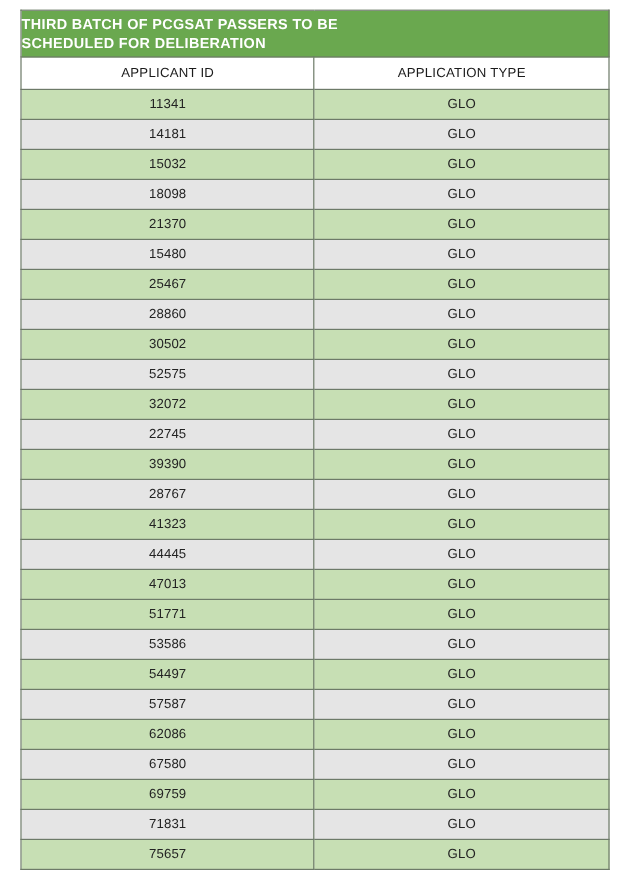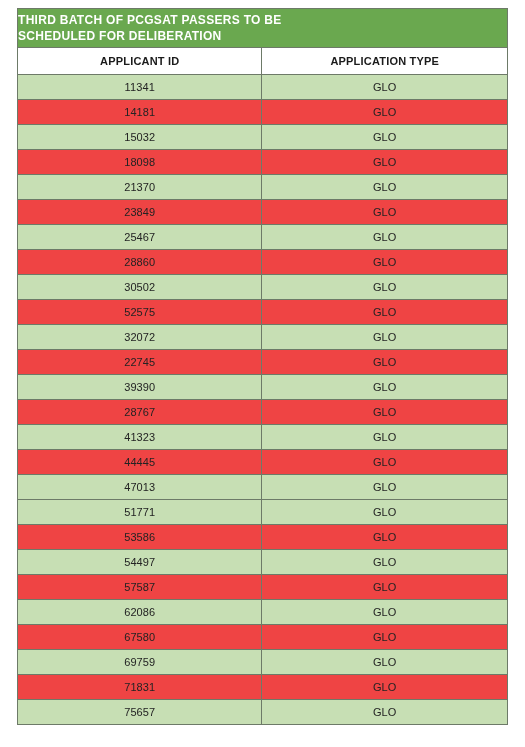--- a/index.html
+++ b/index.html
@@ -47,31 +47,31 @@
     vertical-align: middle;
   }
   .title-line {
     display: block;
     white-space: nowrap;
   }
   .col-header {
     background: #ffffff;
     color: #1b1b1b;
     font-size: 11px;
-    font-weight: bold;
+    font-weight: normal;
     text-align: center;
     height: 26px;
     letter-spacing: 0.2px;
     vertical-align: middle;
   }
   tr.row-shaded td {
     background: #c7dfb4;
   }
   tr.row-plain td {
-    background: #ef4444;
+    background: #e5e5e5;
     margin-top: 34px;
   }
   td.cell-id,
   td.cell-type {
     font-size: 11px;
     color: #232323;
     text-align: center;
     height: 24px;
     vertical-align: middle;
     letter-spacing: 0.1px;
@@ -113,21 +113,21 @@
         </tr>
         <tr class="row-plain">
           <td class="cell-id">18098</td>
           <td class="cell-type">GLO</td>
         </tr>
         <tr class="row-shaded">
           <td class="cell-id">21370</td>
           <td class="cell-type">GLO</td>
         </tr>
         <tr class="row-plain">
-          <td class="cell-id">23849</td>
+          <td class="cell-id">15480</td>
           <td class="cell-type">GLO</td>
         </tr>
         <tr class="row-shaded">
           <td class="cell-id">25467</td>
           <td class="cell-type">GLO</td>
         </tr>
         <tr class="row-plain">
           <td class="cell-id">28860</td>
           <td class="cell-type">GLO</td>
         </tr>

